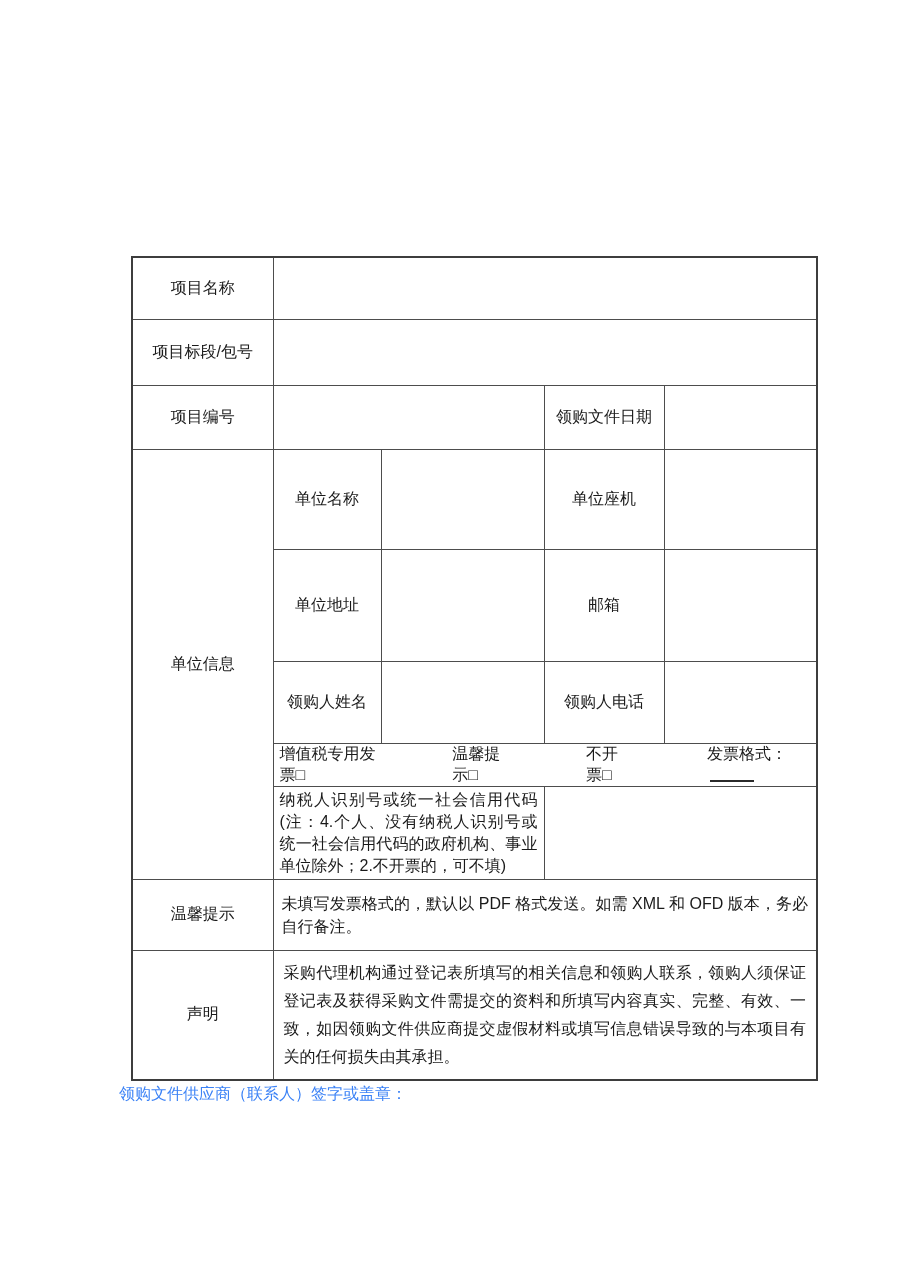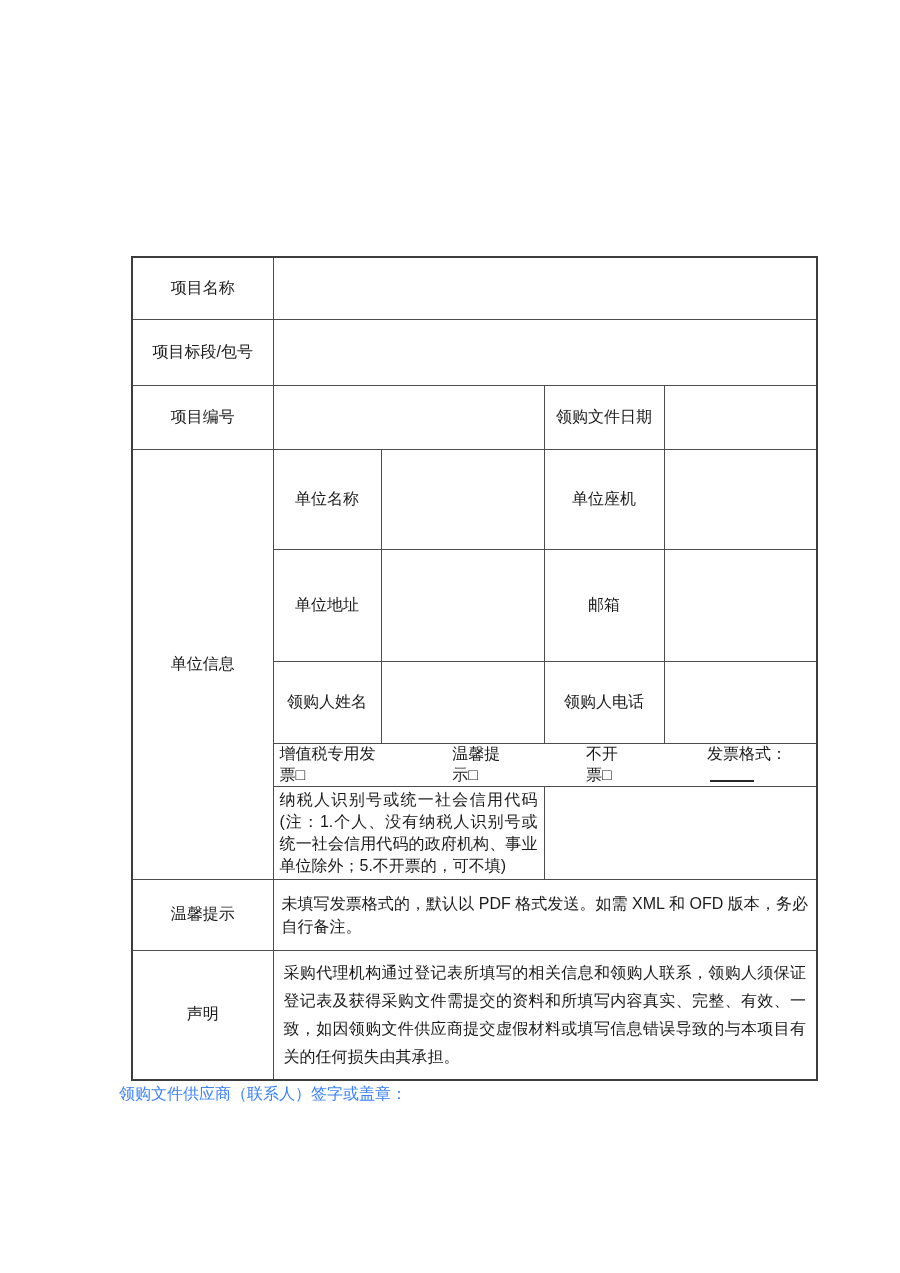--- a/index.html
+++ b/index.html
@@ -140,21 +140,21 @@
           <span>温馨提示□</span>
           <span>不开票□</span>
           <span>
             <span>发票格式：</span><span class="blank-line"></span>
           </span>
         </div>
       </td>
     </tr>
 
     <tr class="r8">
-      <td class="note-cell" colspan="2">纳税人识别号或统一社会信用代码(注：1.个人、没有纳税人识别号或统一社会信用代码的政府机构、事业单位除外；5.不开票的，可不填)</td>
+      <td class="note-cell" colspan="2">纳税人识别号或统一社会信用代码(注：4.个人、没有纳税人识别号或统一社会信用代码的政府机构、事业单位除外；2.不开票的，可不填)</td>
       <td class="val" colspan="2"></td>
     </tr>
 
     <tr class="r9">
       <td class="lbl">温馨提示</td>
       <td class="tips-cell" colspan="4">未填写发票格式的，默认以 PDF 格式发送。如需 XML 和 OFD 版本，务必自行备注。</td>
     </tr>
 
     <tr class="r10">
       <td class="lbl">声明</td>

